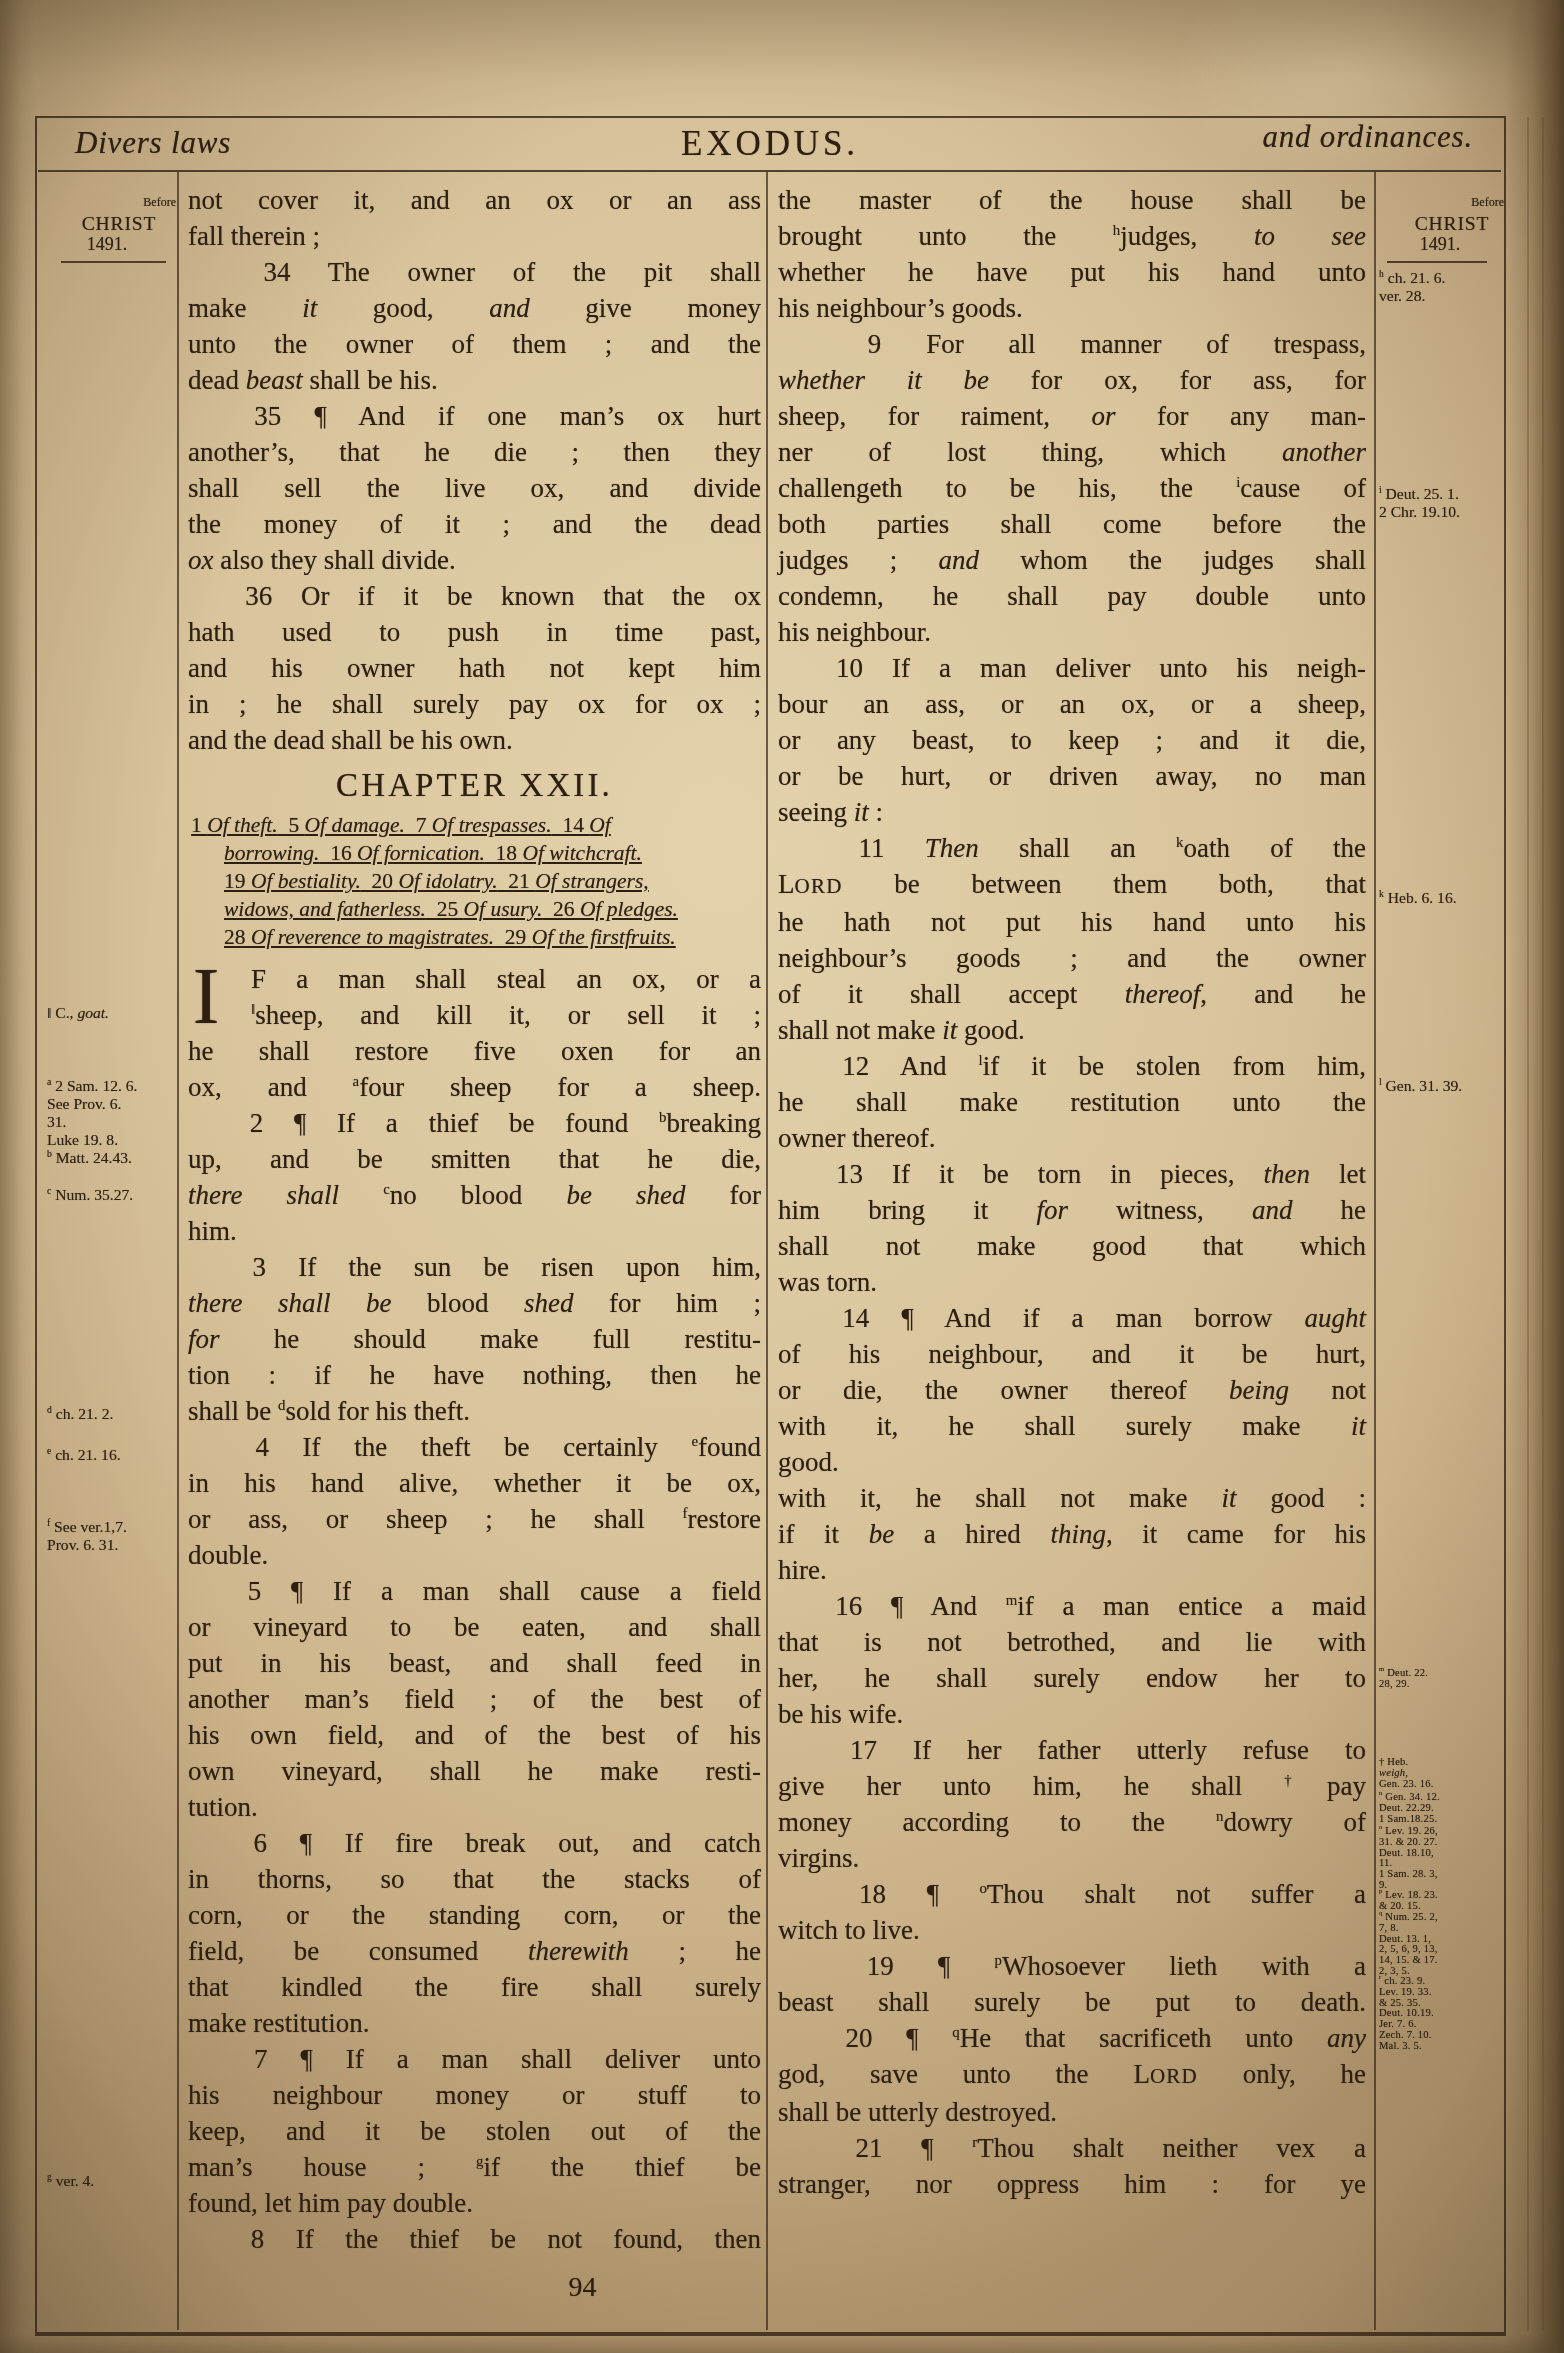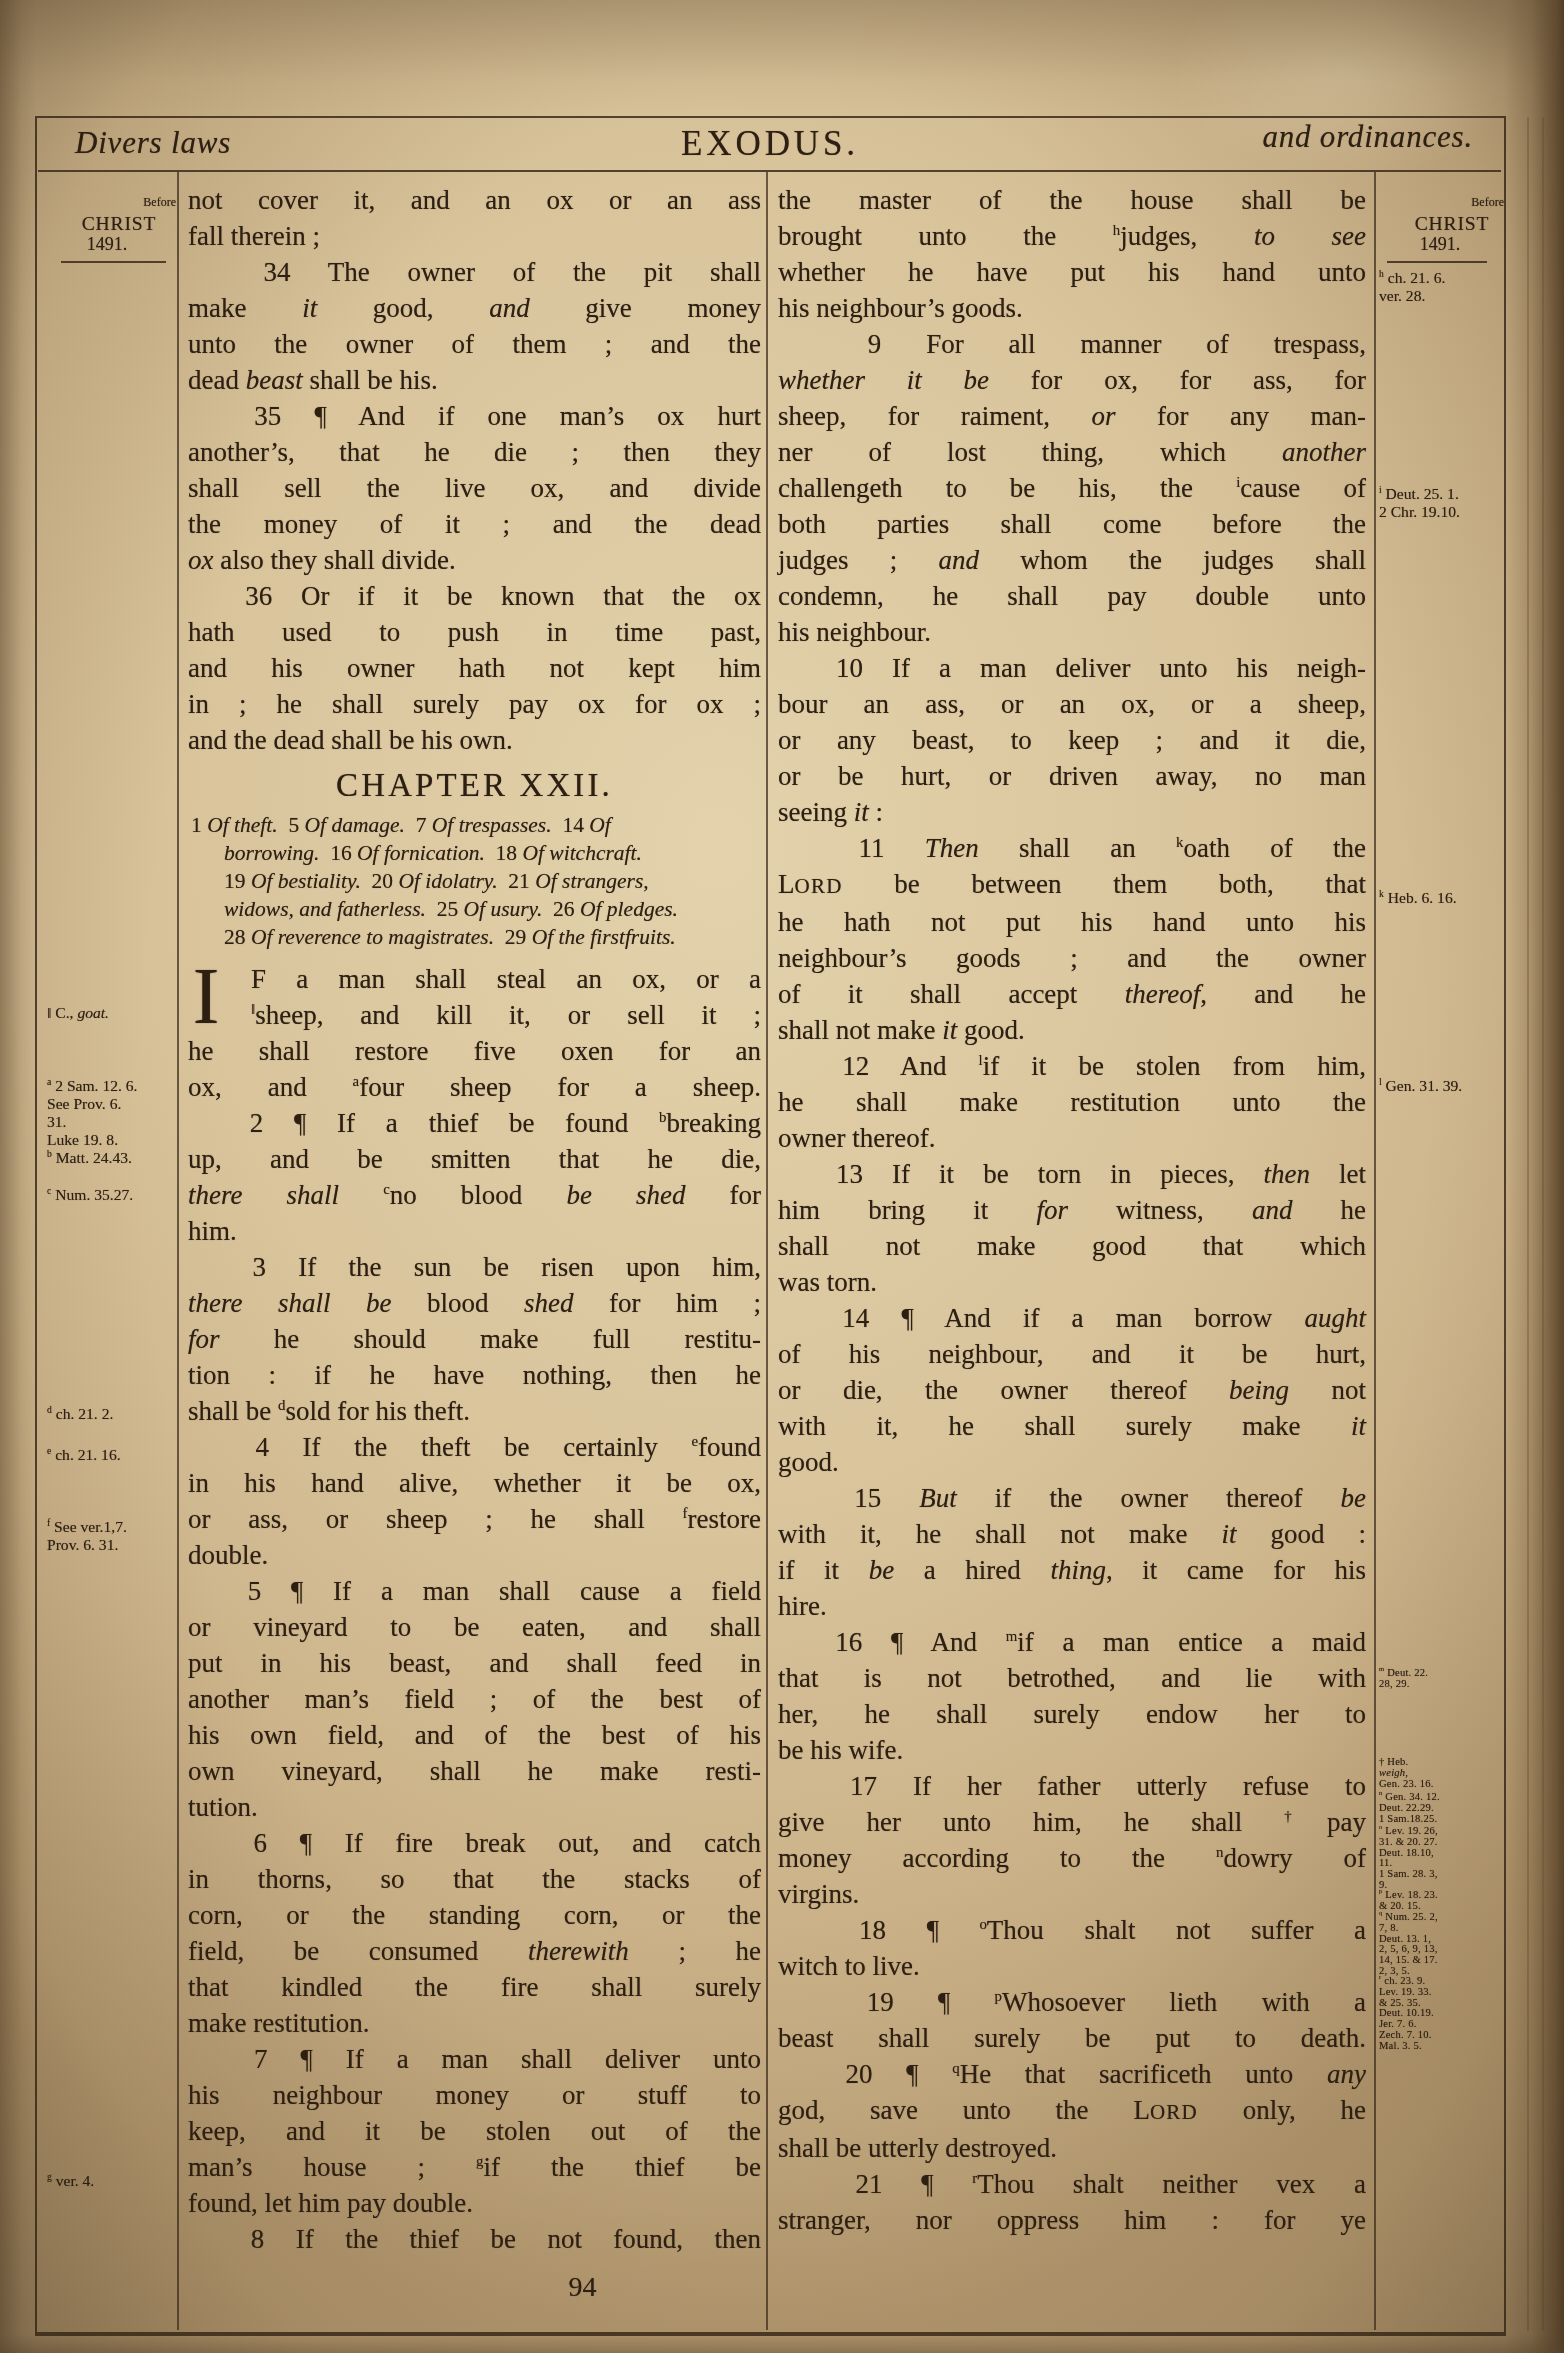--- a/index.html
+++ b/index.html
@@ -64,21 +64,21 @@
   .tl.short{text-align-last:left;}
   .tl.dc{padding-left:63px;}
   .tl sup{font-size:.55em;vertical-align:super;line-height:0;}
   i{font-style:italic;}
   .sc{font-size:.78em;letter-spacing:1.2px;}
 
   .chap-head{text-align:center;font-size:33px;letter-spacing:3.1px;margin-top:8px;
     line-height:39px;text-shadow:0 0 0.9px rgba(45,30,15,.6);}
   #summary{margin-top:6.3px;font-size:21.5px;line-height:28px;
     text-shadow:0 0 0.8px rgba(45,30,15,.5);}
-  #summary .sline{padding-left:3.1px;}
+  #summary .sline{padding-left:3.1px;text-decoration:underline;}
   #summary .sline.ind{padding-left:36px;}
 
   #block-b-wrap{position:relative;margin-top:9.4px;}
   #dropcap{position:absolute;left:4.7px;top:1.6px;font-size:80px;line-height:69px;
     text-shadow:0 0 1.2px rgba(45,30,15,.6);}
 
   .page-number{position:absolute;left:35px;top:2271px;width:1095px;text-align:center;
     font-size:28px;text-shadow:0 0 0.9px rgba(45,30,15,.55);}
 </style>
 </head>
@@ -306,21 +306,20 @@
     <div class="tl short">owner thereof.</div>
     <div class="tl">&nbsp;&nbsp;13 If it be torn in pieces, <i>then</i> let</div>
     <div class="tl">him bring it <i>for</i> witness, <i>and</i> he</div>
     <div class="tl">shall not make good that which</div>
     <div class="tl short">was torn.</div>
     <div class="tl">&nbsp;&nbsp;14 ¶ And if a man borrow <i>aught</i></div>
     <div class="tl">of his neighbour, and it be hurt,</div>
     <div class="tl">or die, the owner thereof <i>being</i> not</div>
     <div class="tl">with it, he shall surely make <i>it</i></div>
     <div class="tl short">good.</div>
-    <div class="tl">&nbsp;&nbsp;15 <i>But</i> if the owner thereof <i>be</i></div>
     <div class="tl">with it, he shall not make <i>it</i> good :</div>
     <div class="tl">if it <i>be</i> a hired <i>thing</i>, it came for his</div>
     <div class="tl short">hire.</div>
     <div class="tl">&nbsp;&nbsp;16 ¶ And <sup>m</sup>if a man entice a maid</div>
     <div class="tl">that is not betrothed, and lie with</div>
     <div class="tl">her, he shall surely endow her to</div>
     <div class="tl short">be his wife.</div>
     <div class="tl">&nbsp;&nbsp;17 If her father utterly refuse to</div>
     <div class="tl">give her unto him, he shall <sup>†</sup>pay</div>
     <div class="tl">money according to the <sup>n</sup>dowry of</div>

